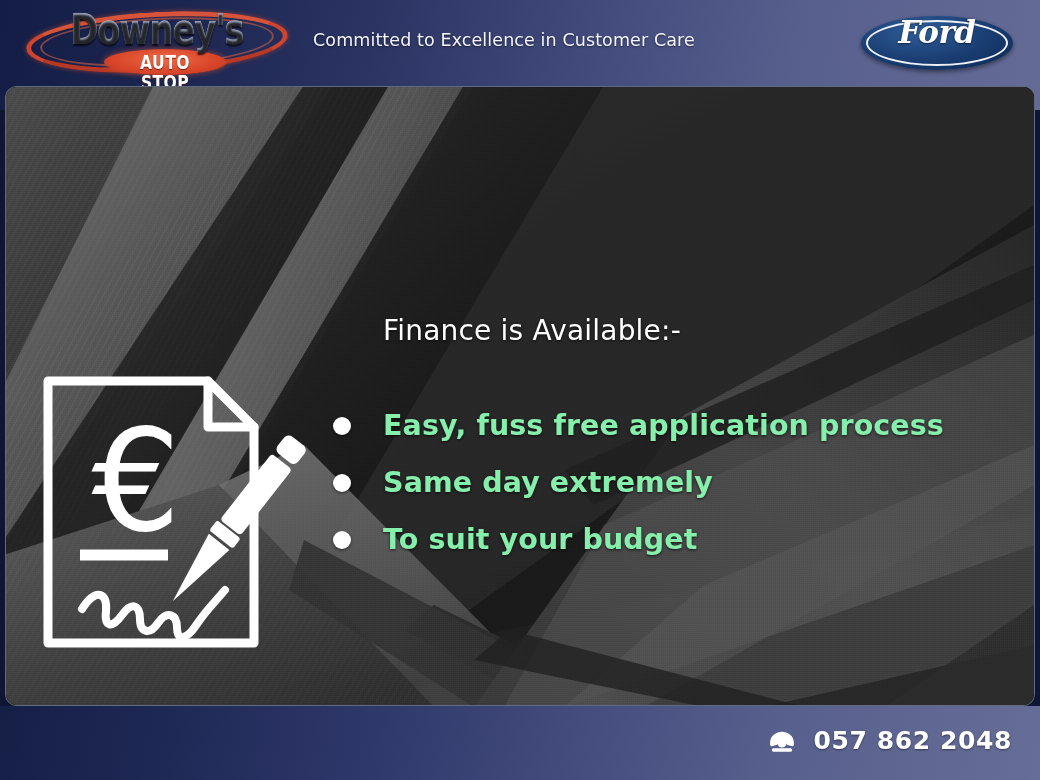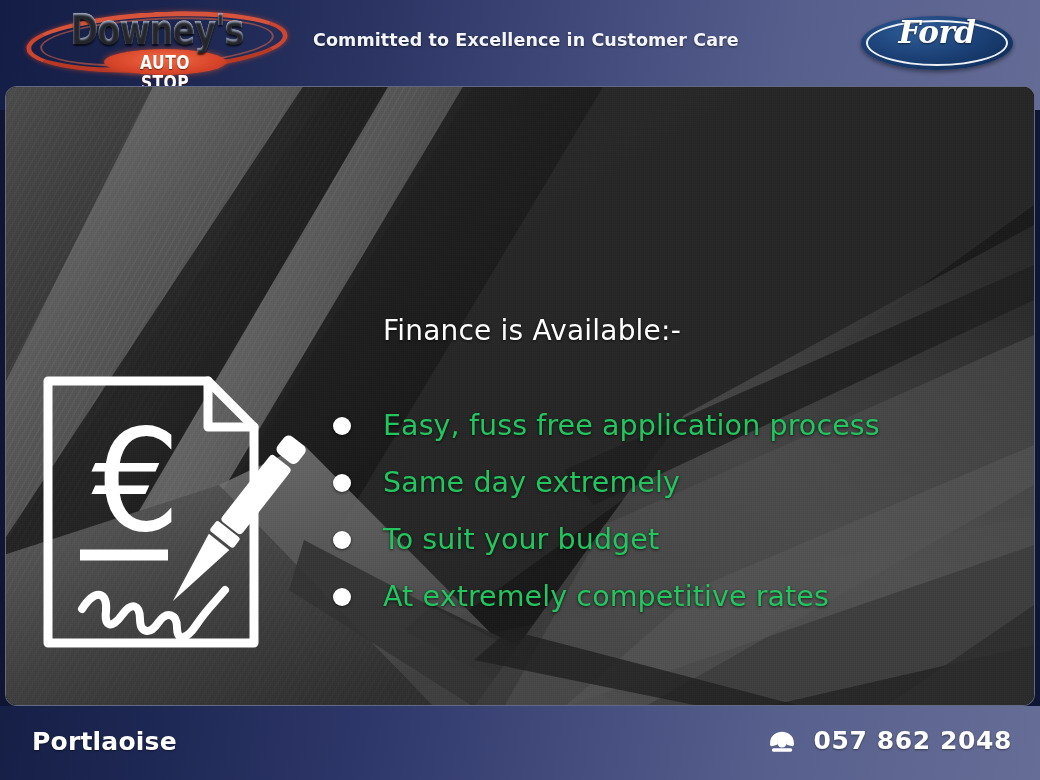--- a/index.html
+++ b/index.html
@@ -103,21 +103,21 @@
     transform: scaleX(.82);
     transform-origin: 50% 50%;
     text-shadow: 0 1px 1px rgba(90,20,5,.8);
   }
 
   
   #tagline {
     position: absolute;
     left: 313px; top: 30px;
     font-size: 17.5px;
-    font-weight: bold;
+    font-weight: normal;
     letter-spacing: .1px;
     color: #f4f6fa;
     text-shadow: 0 1px 2px rgba(0,0,0,.5);
     white-space: nowrap;
   }
 
   
   #ford {
     position: absolute;
     left: 861px; top: 16px;
@@ -207,22 +207,22 @@
     position: absolute;
     left: 0; top: 50%;
     margin-top: -9px;
     width: 18px; height: 18px;
     border-radius: 50%;
     background: #ffffff;
     box-shadow: 0 1px 3px rgba(0,0,0,.6);
   }
   #bullets li .txt {
     font-size: 28.5px;
-    font-weight: 400;
-    color: #22c55e;
+    font-weight: 700;
+    color: #86efac;
     letter-spacing: .1px;
     text-shadow: 0 1px 3px rgba(0,0,0,.7);
     white-space: nowrap;
   }
 
   
   #footer {
     position: absolute;
     left: 0; top: 706px;
     width: 1040px; height: 74px;
@@ -420,30 +420,25 @@
         <span class="txt">Easy, fuss free application process</span>
       </li>
       <li>
         <span class="dot"></span>
         <span class="txt">Same day extremely</span>
       </li>
       <li>
         <span class="dot"></span>
         <span class="txt">To suit your budget</span>
       </li>
-      <li>
-        <span class="dot"></span>
-        <span class="txt">At extremely competitive rates</span>
-      </li>
     </ul>
 
   </div>
 
   <div id="footer">
-    <div id="location">Portlaoise</div>
 
     <div id="phone-block">
       <svg id="phone-icon" viewBox="0 0 40 30">
 
         <path d="M6 17 C6 8 14 4 20 4 C26 4 34 8 34 17 L34 19
                  C34 20.5 32.5 21.5 31 21 L26.5 19.6
                  C25.2 19.2 24.5 18 24.8 16.7 L25 15.8
                  C23.5 15.2 21.8 14.9 20 14.9
                  C18.2 14.9 16.5 15.2 15 15.8 L15.2 16.7
                  C15.5 18 14.8 19.2 13.5 19.6 L9 21

